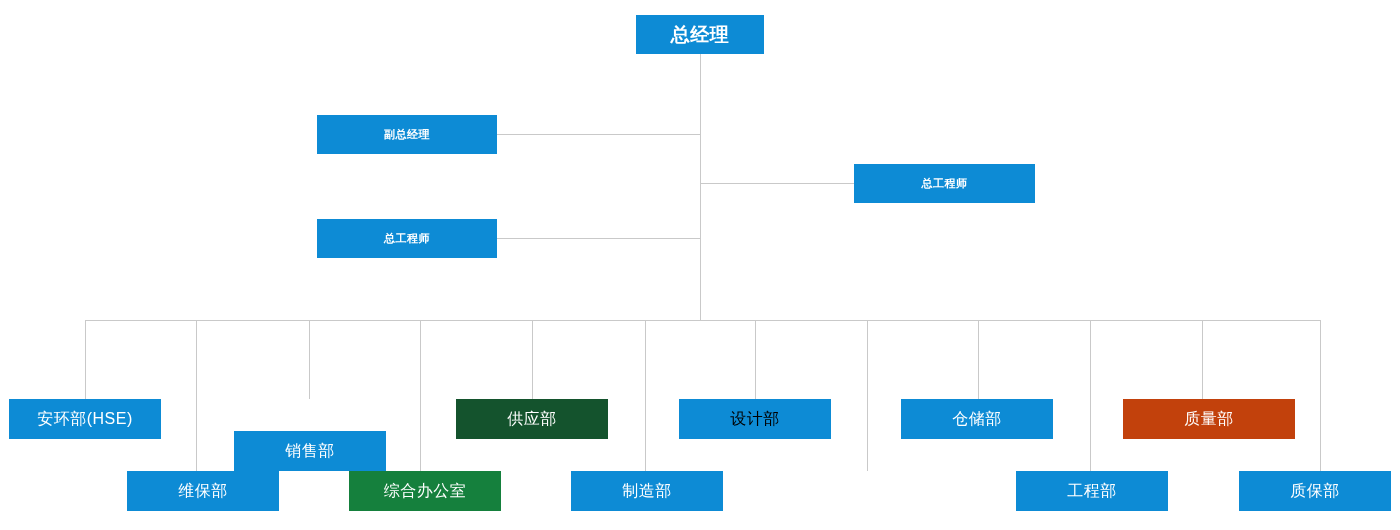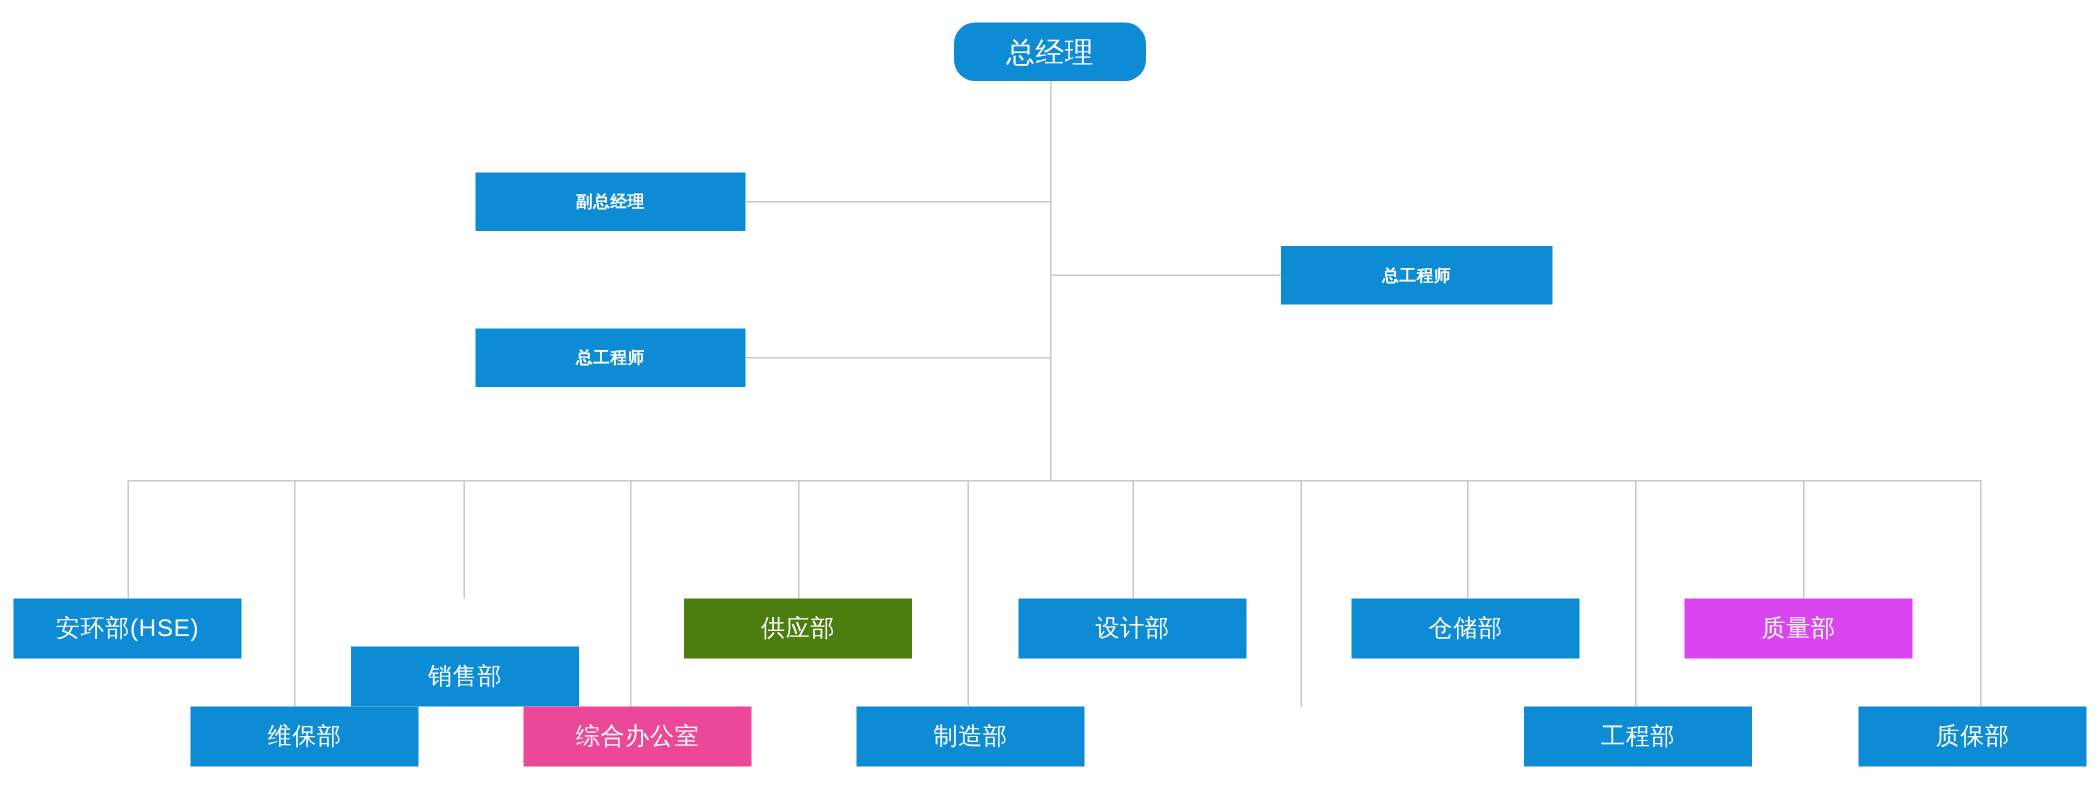--- a/index.html
+++ b/index.html
@@ -25,22 +25,21 @@
     align-items: center;
     justify-content: center;
     color: #ffffff;
     text-align: center;
     white-space: nowrap;
     letter-spacing: 0.5px;
     user-select: none;
   }
   .node-top {
     font-size: 19px;
-    font-weight: normal;
-    border-radius: 14px;
+    font-weight: bold;
   }
   .node-mid {
     font-size: 11px;
     font-weight: bold;
   }
   .node-dept {
     font-size: 16px;
     font-weight: normal;
   }
   .connector {
@@ -94,37 +93,37 @@
   <div class="connector v" style="left: 1090px; top: 320px; height: 151px; background: rgb(201, 201, 201);"></div>
   <div class="connector v" style="left: 1202px; top: 320px; height: 79px; background: rgb(201, 201, 201);"></div>
   <div class="connector v" style="left: 1320px; top: 320px; height: 151px; background: rgb(201, 201, 201);"></div>
 
   <div class="node node-dept" style="left: 9px; top: 399px; width: 152px; height: 40px; background: rgb(13, 139, 213); color: rgb(255, 255, 255);">
     <span>安环部(HSE)</span>
   </div>
   <div class="node node-dept" style="left: 234px; top: 399px; width: 152px; height: 40px; background: rgb(13, 139, 213); color: rgb(255, 255, 255); margin-top: 32px;">
     <span>销售部</span>
   </div>
-  <div class="node node-dept" style="left: 456px; top: 399px; width: 152px; height: 40px; background: #4d7c0f; color: rgb(255, 255, 255);">
+  <div class="node node-dept" style="left: 456px; top: 399px; width: 152px; height: 40px; background: #14532d; color: rgb(255, 255, 255);">
     <span>供应部</span>
   </div>
-  <div class="node node-dept" style="left: 679px; top: 399px; width: 152px; height: 40px; background: rgb(13, 139, 213); color: #ffffff;">
+  <div class="node node-dept" style="left: 679px; top: 399px; width: 152px; height: 40px; background: rgb(13, 139, 213); color: #000000;">
     <span>设计部</span>
   </div>
   <div class="node node-dept" style="left: 901px; top: 399px; width: 152px; height: 40px; background: rgb(13, 139, 213); color: rgb(255, 255, 255);">
     <span>仓储部</span>
   </div>
-  <div class="node node-dept" style="left: 1123px; top: 399px; width: 152px; height: 40px; background: #d946ef; color: rgb(255, 255, 255); align-items: center;">
+  <div class="node node-dept" style="left: 1123px; top: 399px; width: 172px; height: 40px; background: #c2410c; color: rgb(255, 255, 255); align-items: center;">
     <span>质量部</span>
   </div>
 
   <div class="node node-dept" style="left: 127px; top: 471px; width: 152px; height: 40px; background: rgb(13, 139, 213); color: rgb(255, 255, 255);">
     <span>维保部</span>
   </div>
-  <div class="node node-dept" style="left: 349px; top: 471px; width: 152px; height: 40px; background: #ec4899; color: rgb(255, 255, 255);">
+  <div class="node node-dept" style="left: 349px; top: 471px; width: 152px; height: 40px; background: #15803d; color: rgb(255, 255, 255);">
     <span>综合办公室</span>
   </div>
   <div class="node node-dept" style="left: 571px; top: 471px; width: 152px; height: 40px; background: rgb(13, 139, 213); color: rgb(255, 255, 255);">
     <span>制造部</span>
   </div>
   <div class="node node-dept" style="left: 1016px; top: 471px; width: 152px; height: 40px; background: rgb(13, 139, 213); color: rgb(255, 255, 255); text-align: right;">
     <span>工程部</span>
   </div>
   <div class="node node-dept" style="left: 1239px; top: 471px; width: 152px; height: 40px; background: rgb(13, 139, 213); color: rgb(255, 255, 255);">
     <span>质保部</span>

